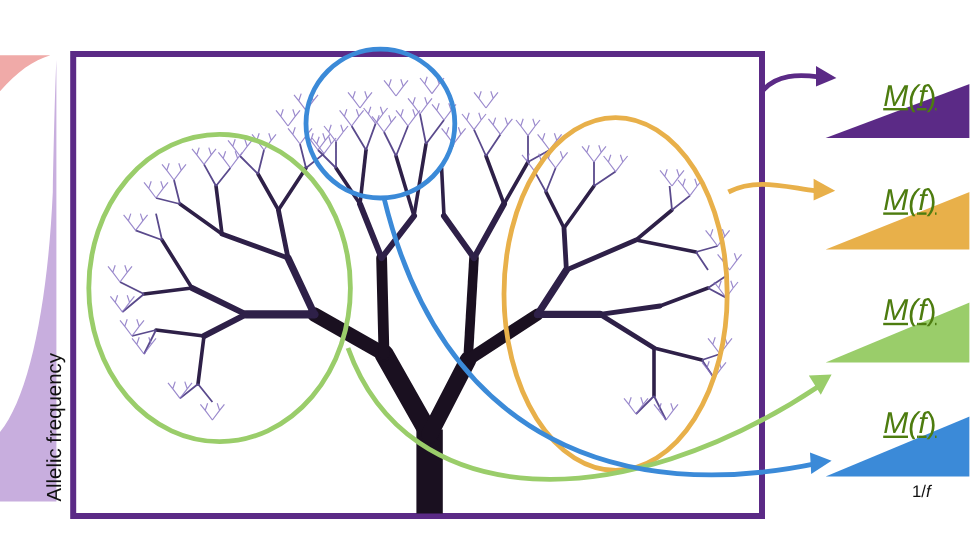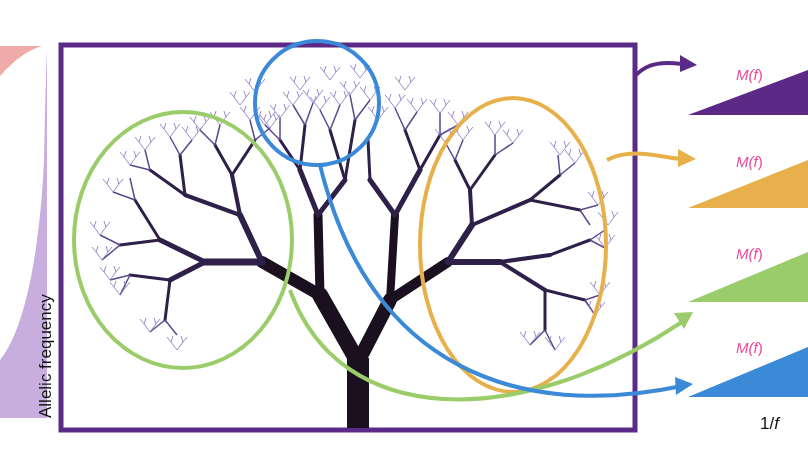--- a/index.html
+++ b/index.html
@@ -1,21 +1,21 @@
 <!DOCTYPE html>
 <html><head>
 <meta charset="utf-8">
 <style>
   html,body{margin:0;padding:0;background:#ffffff;}
   body{width:808px;height:455px;position:relative;overflow:hidden;font-family:"Liberation Sans",sans-serif;}
   .layer{position:absolute;left:0;top:0;width:808px;height:455px;}
   .axis-label{position:absolute;left:36px;top:418px;transform:rotate(-90deg);transform-origin:0 0;font-size:17px;color:#111;white-space:nowrap;}
-  .mf{position:absolute;font-size:15px;color:#ec4899;font-style:italic;}
+  .mf{position:absolute;font-size:25px;color:#4d7c0f;font-style:italic;text-decoration:underline;}
   .mf .p{font-style:normal;}
-  .inv{position:absolute;left:760px;top:401px;font-size:17px;color:#111;margin-top:13px;}
+  .inv{position:absolute;left:760px;top:401px;font-size:14px;color:#111;}
   .inv i{font-style:italic;}
 </style>
 </head>
 <body>
 
 <svg class="layer" viewBox="0 0 808 455">
   <path d="M0,46 L42,46 C28,50 14,60 0,76 Z" fill="#f0aaa8"></path>
   <path d="M47,50 L47,418 L0,418 L0,360 C25,330 40,250 44,160 C45,110 46,70 47,50 Z" fill="#c8aede"></path>
 </svg>
 <div class="axis-label">Allelic frequency</div>

